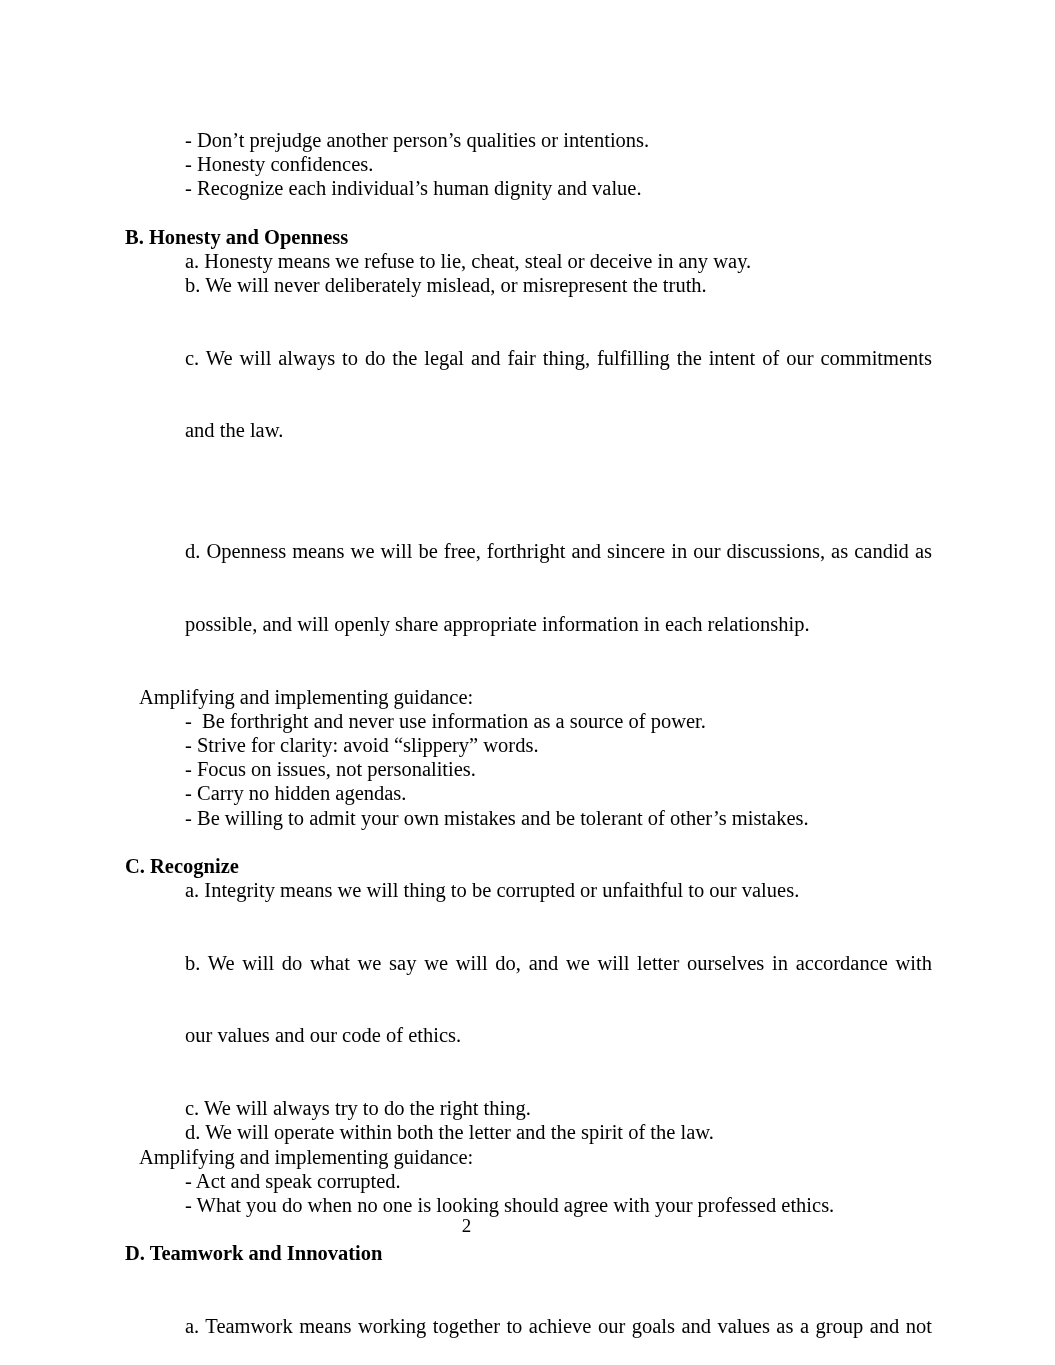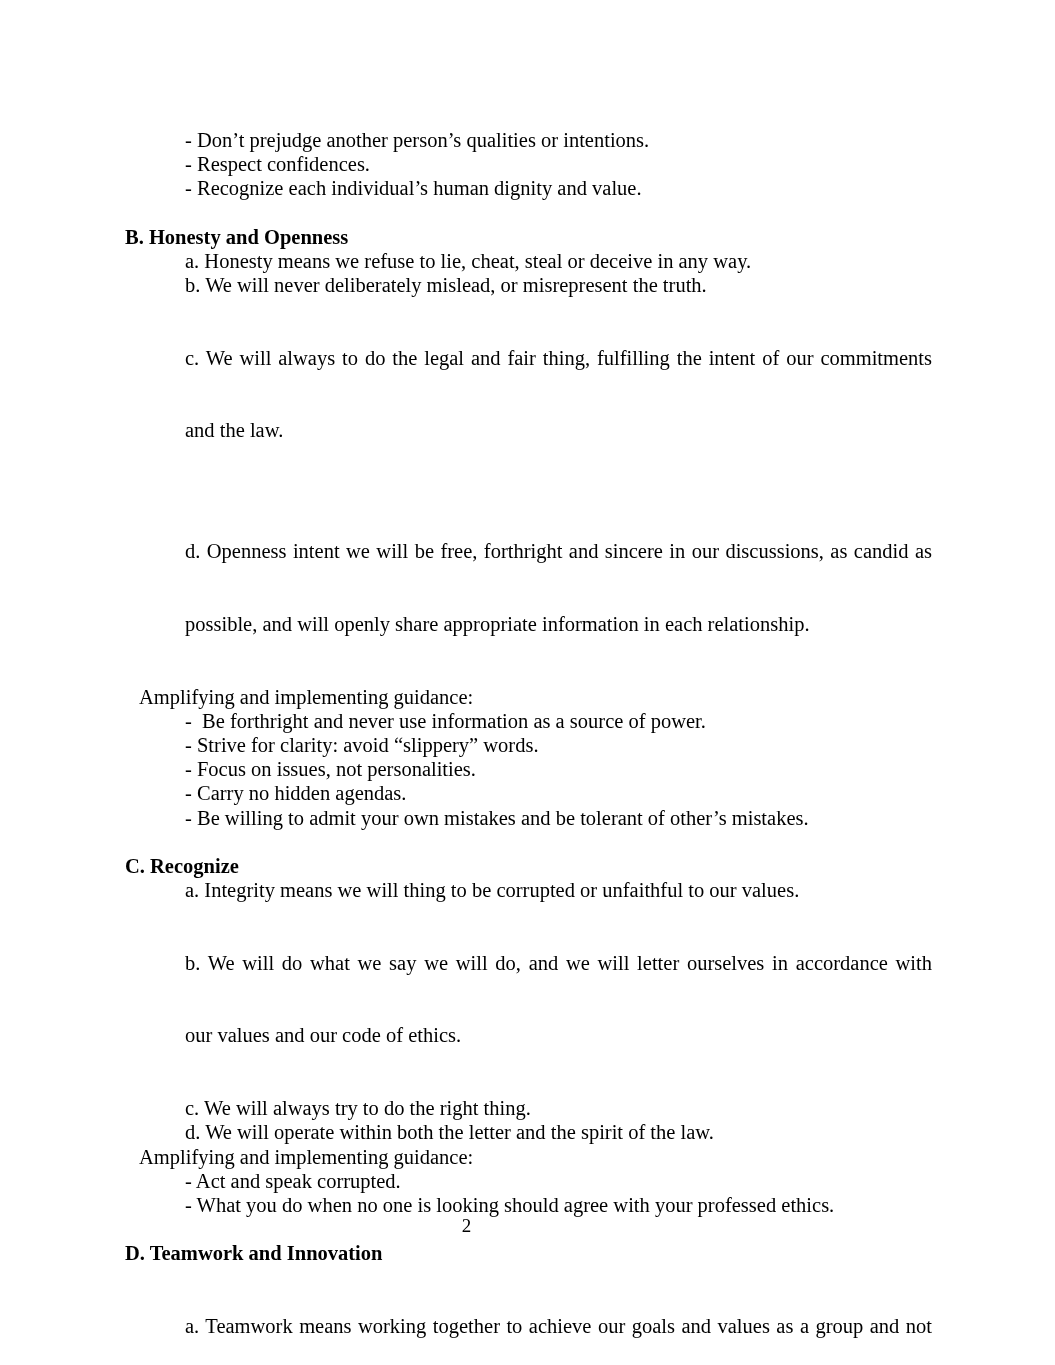--- a/index.html
+++ b/index.html
@@ -76,39 +76,39 @@
   }
 </style>
 </head>
 <body>
 
 <div class="page">
   <div class="content">
 
     <div>
       <div class="ln ind-item">- Don’t prejudge another person’s qualities or intentions.</div>
-      <div class="ln ind-item">- Respect confidences.</div>
+      <div class="ln ind-item">- Honesty confidences.</div>
       <div class="ln ind-item">- Recognize each individual’s human dignity and value.</div>
     </div>
 
     <div class="blank"></div>
 
     <div>
       <div class="ln heading">B. Honesty and Openness</div>
 
       <div class="ln ind-item">a. Honesty means we refuse to lie, cheat, steal or deceive in any way.</div>
       <div class="ln ind-item">b. We will never deliberately mislead, or misrepresent the truth.</div>
 
       <div class="ln ind-item just">
         <span class="just-line">c. We will always to do the legal and fair thing, fulfilling the intent of our commitments</span>
         <span class="flush-line">and the law.</span>
       </div>
 
       <div class="ln ind-item just">
-        <span class="just-line">d. Openness intent we will be free, forthright and sincere in our discussions, as candid as</span>
+        <span class="just-line">d. Openness means we will be free, forthright and sincere in our discussions, as candid as</span>
         <span class="flush-line">possible, and will openly share appropriate information in each relationship.</span>
       </div>
 
       <div class="ln ind-guidance">Amplifying and implementing guidance:</div>
 
       <div>
         <div class="ln ind-item">-  Be forthright and never use information as a source of power.</div>
         <div class="ln ind-item">- Strive for clarity: avoid “slippery” words.</div>
         <div class="ln ind-item">- Focus on issues, not personalities.</div>
         <div class="ln ind-item">- Carry no hidden agendas.</div>

